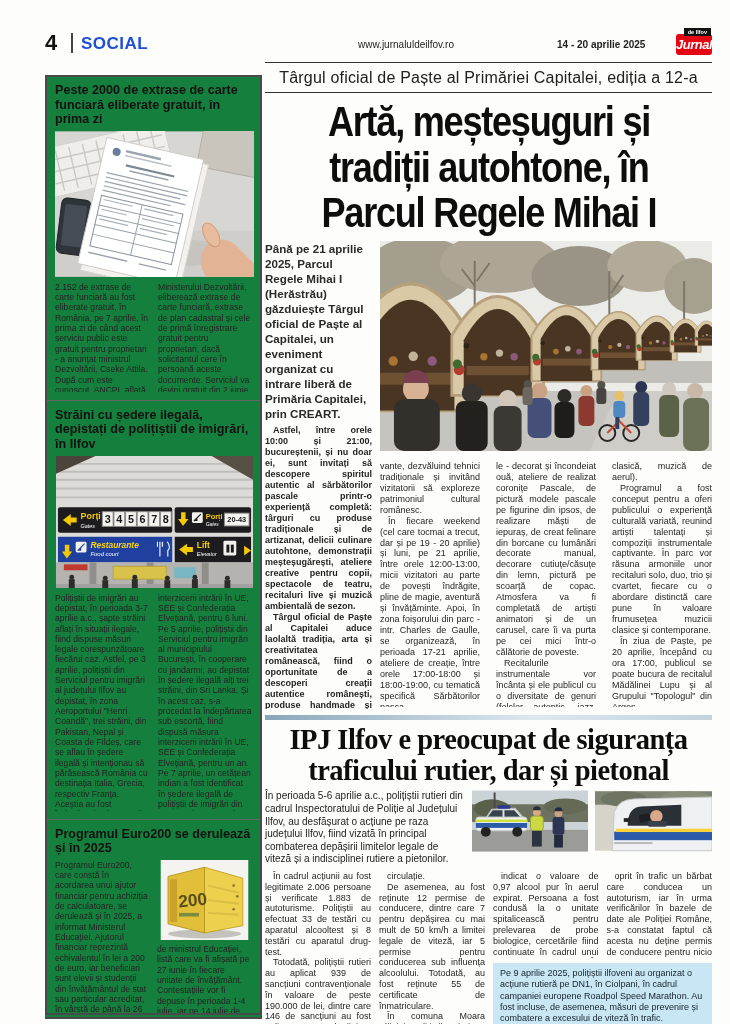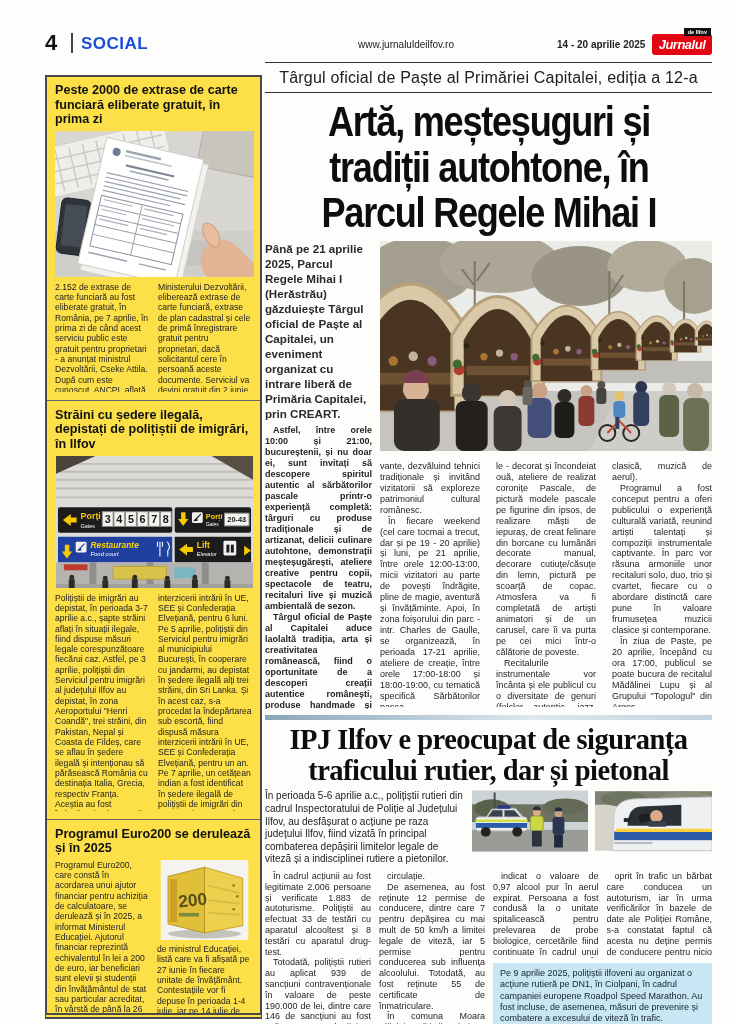--- a/index.html
+++ b/index.html
@@ -5,26 +5,26 @@
   html,body{margin:0;padding:0;background:#fff;}
   .page{position:relative;width:730px;height:1024px;background:#fdfdfc;font-family:"Liberation Sans",sans-serif;color:#1c1c1c;overflow:hidden;}
 
   
   .hdr{position:absolute;left:45px;top:30px;width:667px;height:32px;}
   .pageno{position:absolute;left:0;top:0;font-size:22px;font-weight:bold;color:#111;}
   .hdr-bar{position:absolute;left:26px;top:3px;width:2px;height:20px;background:#444;}
   .section{position:absolute;left:36px;top:4px;font-size:17px;font-weight:bold;letter-spacing:.5px;color:#1d4ed8;}
   .site{position:absolute;left:313px;top:9px;font-size:10px;font-weight:normal;color:#222;}
   .daterange{position:absolute;left:512px;top:9px;font-size:10px;font-weight:bold;color:#222;}
-  .logo{position:absolute;right:0;top:-2px;width:36px;height:30px;padding-left:24px;}
+  .logo{position:absolute;right:0;top:-2px;width:36px;height:30px;}
   .logo-top{position:absolute;right:1px;top:0;background:#111;color:#fff;font-size:5.5px;font-weight:bold;padding:1px 4px;z-index:2;}
   .logo-main{position:absolute;left:0;top:6px;right:0;height:21px;background:#e30613;border-radius:3px;color:#fff;font-weight:bold;font-style:italic;font-size:13px;text-align:center;line-height:21px;letter-spacing:-.5px;}
 
   
-  .leftcol{position:absolute;left:45px;top:75px;width:217px;height:944px;border:2px solid #4a4a4a;border-bottom:6px double #4a4a4a;padding:6px 8px;box-sizing:border-box;overflow:hidden;background:#fde047;}
+  .leftcol{position:absolute;left:45px;top:75px;width:217px;height:944px;border:2px solid #4a4a4a;border-bottom:6px double #4a4a4a;padding:6px 8px;box-sizing:border-box;overflow:hidden;background:#15803d;}
   .ltitle{margin:0 0 4px;font-size:12.6px;font-weight:bold;line-height:1.16;color:#111;}
   .ldiv{border-top:1.5px solid #666;margin:8px -8px 7px;}
   .lcols{display:flex;gap:9px;overflow:hidden;}
   .lcols1{height:110px;}
   .lcols2{height:218px;}
   .lc{flex:1;font-size:8.6px;line-height:1.2;color:#222;}
   .limg{display:block;margin-bottom:5px;}
   .a3row{display:flex;gap:9px;height:208px;overflow:hidden;}
   .a3right{flex:1;display:flex;flex-direction:column;gap:4px;}
 

